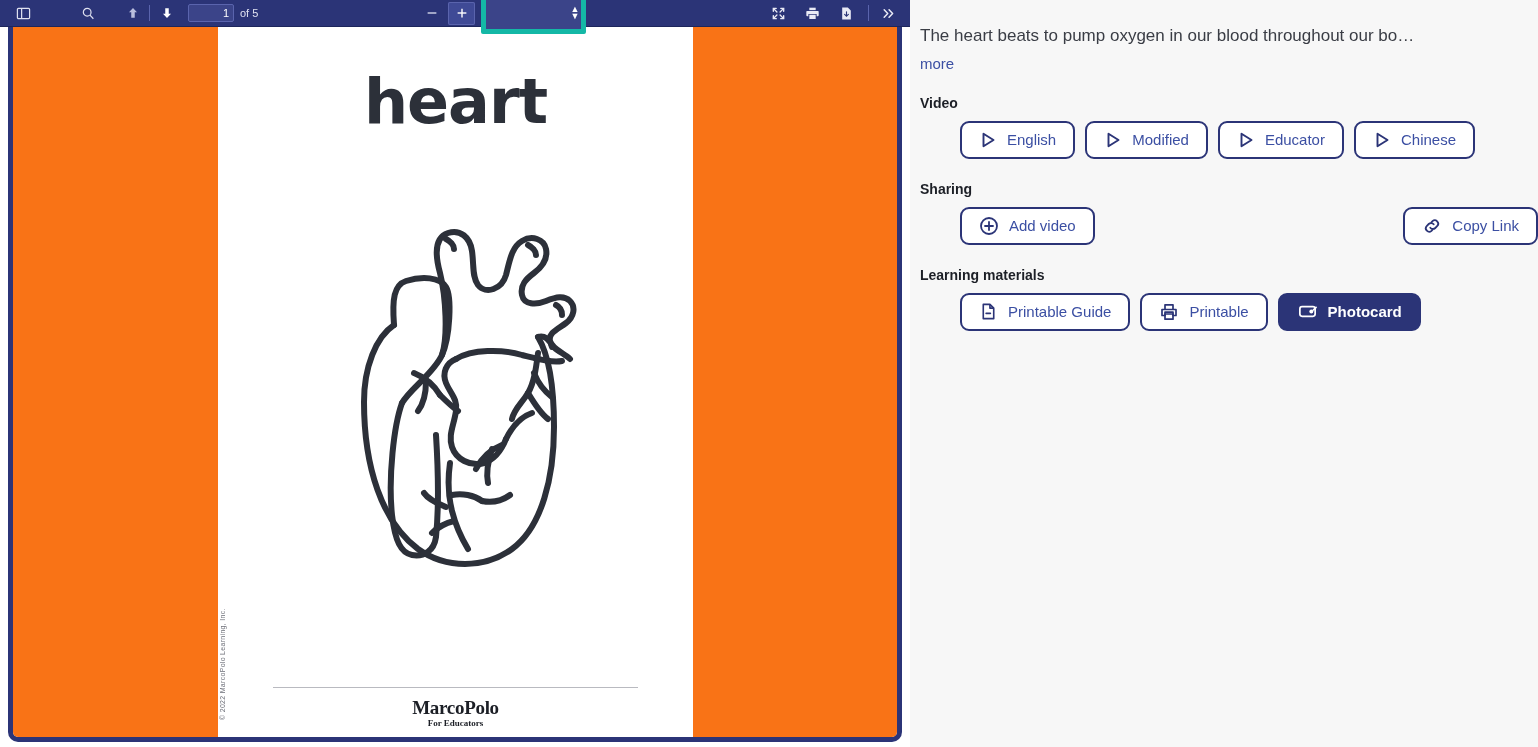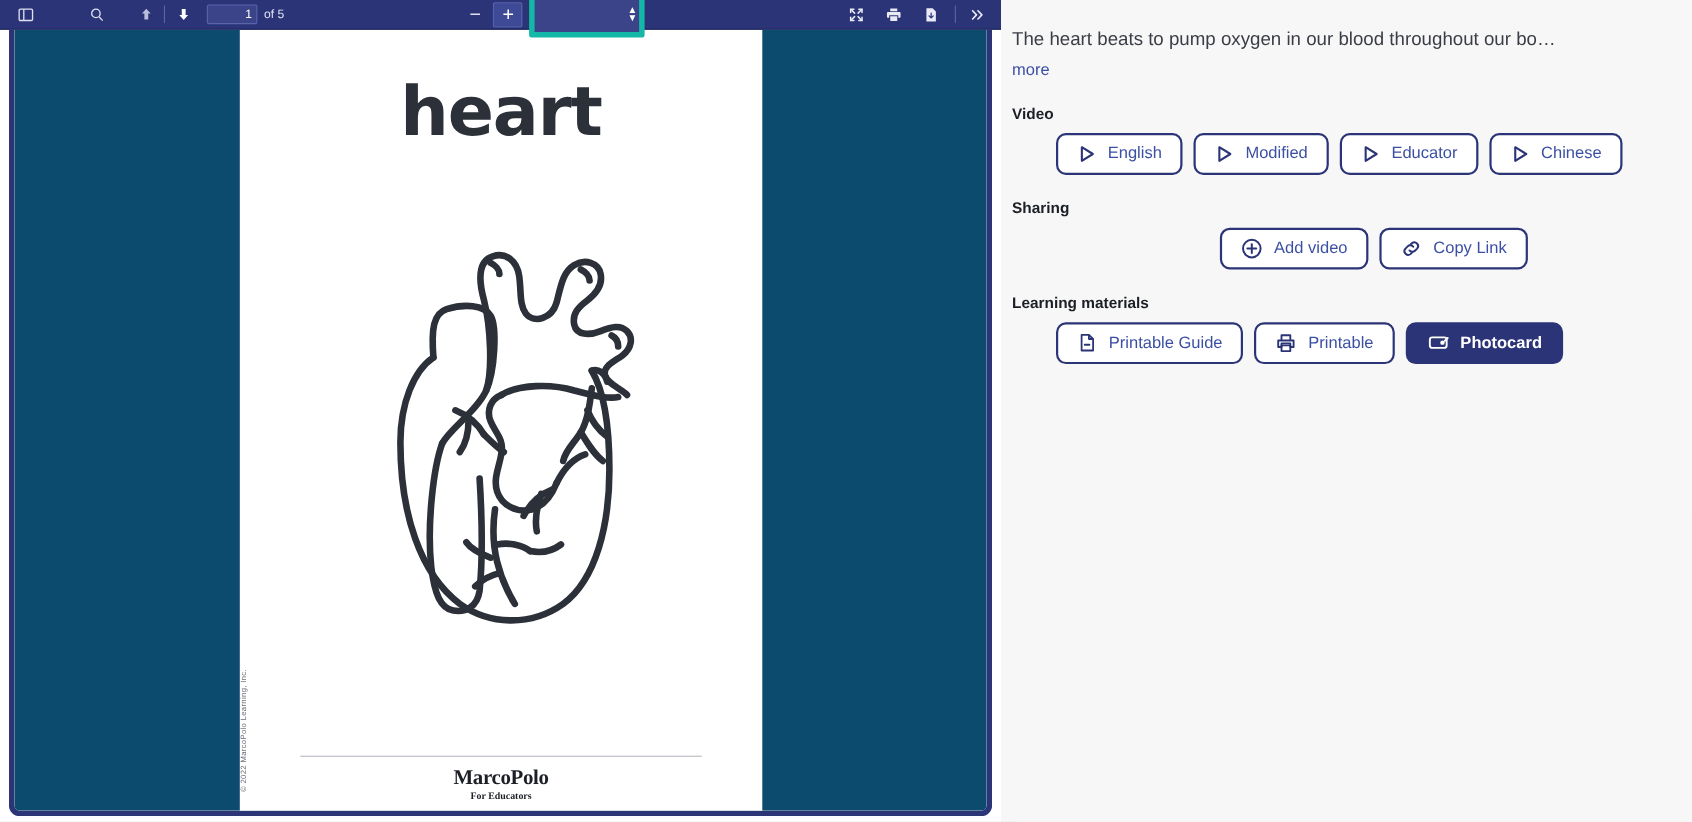--- a/index.html
+++ b/index.html
@@ -77,21 +77,21 @@
     left: 8px; top: 27px;
     width: 894px; height: 715px;
     border: 5px solid #2b3477;
     border-top: 0;
     border-radius: 0 0 10px 10px;
     background: #f6f6f8;
     overflow: hidden;
   }
   #doc-scroll {
     position: absolute; inset: 0;
-    background: #0c4a6e;
+    background: #f97316;
   }
   #page {
     position: absolute;
     left: 205px; top: 0;
     width: 475px; height: 715px;
     background: #ffffff;
   }
   .page-title {
     position: absolute; left: 0; right: 0; top: 38px;
     text-align: center;
@@ -412,21 +412,21 @@
           </span>
           <span>Chinese</span>
         </div>
 
       </div>
     </div>
 
     
     <div class="section">
       <div class="section-label">Sharing</div>
-      <div class="btn-row" style="justify-content:center">
+      <div class="btn-row" style="justify-content:space-between">
 
         <div class="pill">
           <span class="glyph">
             <svg width="20" height="20" viewBox="0 0 20 20" fill="none" stroke="#2b3477" stroke-width="1.8" stroke-linecap="round">
               <circle cx="10" cy="10" r="8"></circle>
               <line x1="10" y1="6" x2="10" y2="14"></line>
               <line x1="6" y1="10" x2="14" y2="10"></line>
             </svg>
           </span>
           <span>Add video</span>

